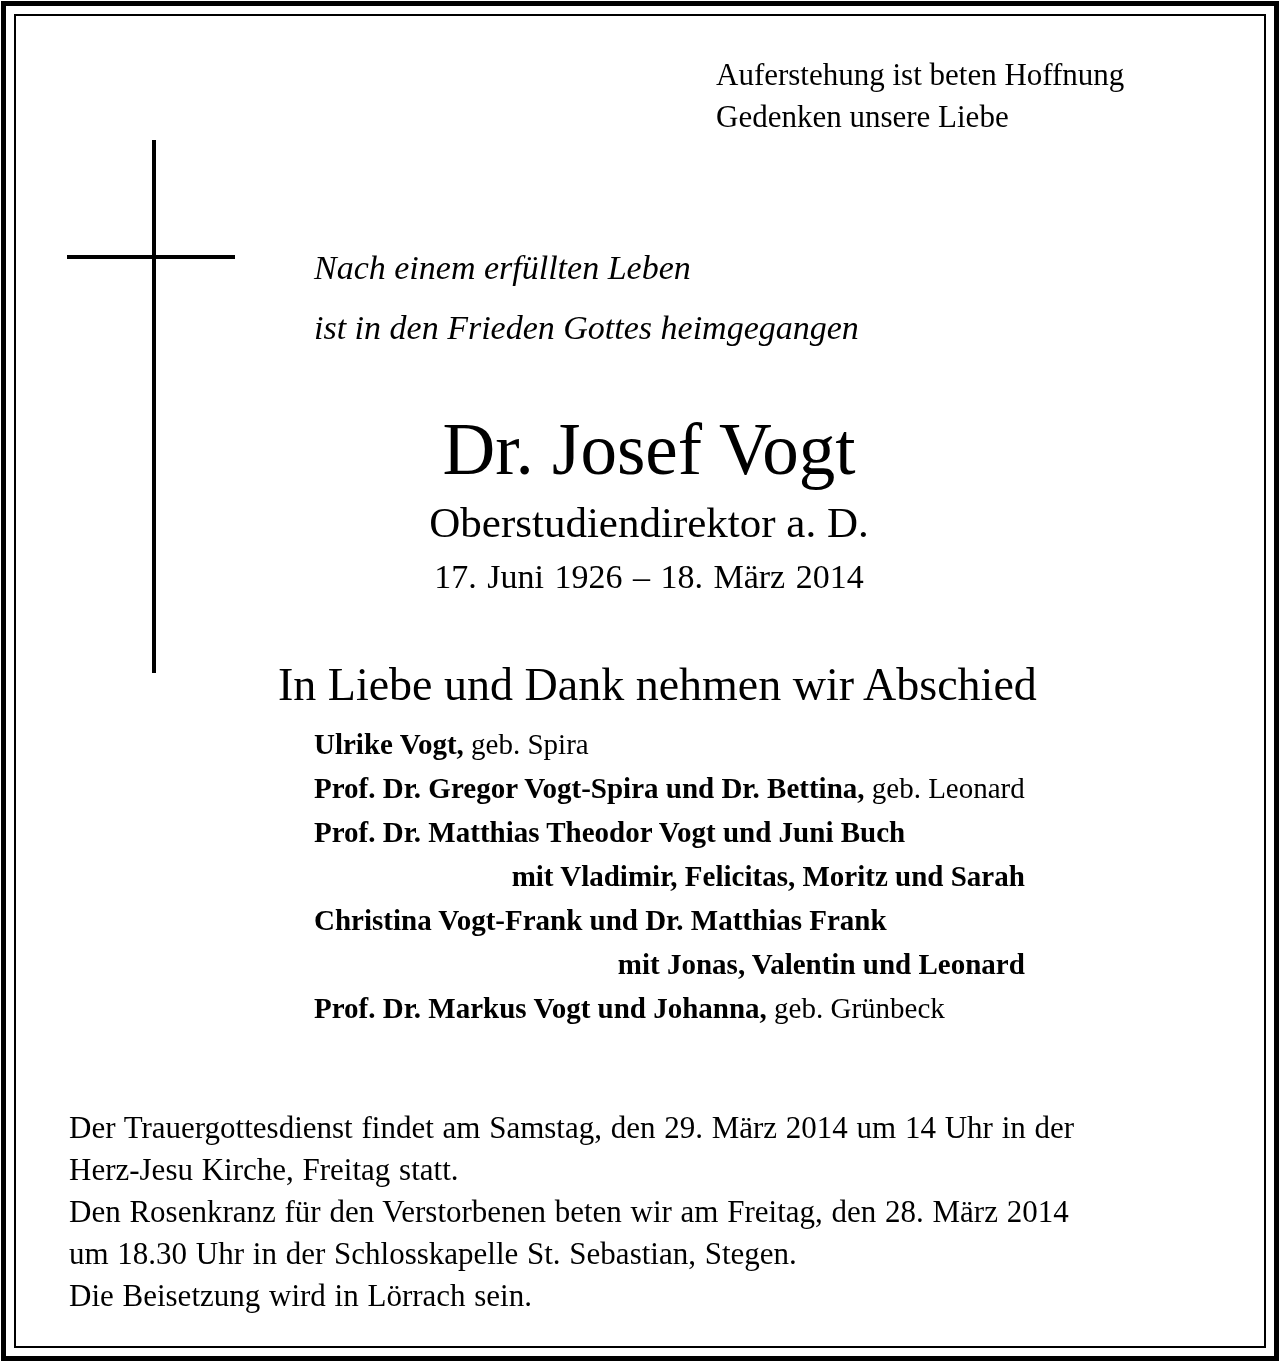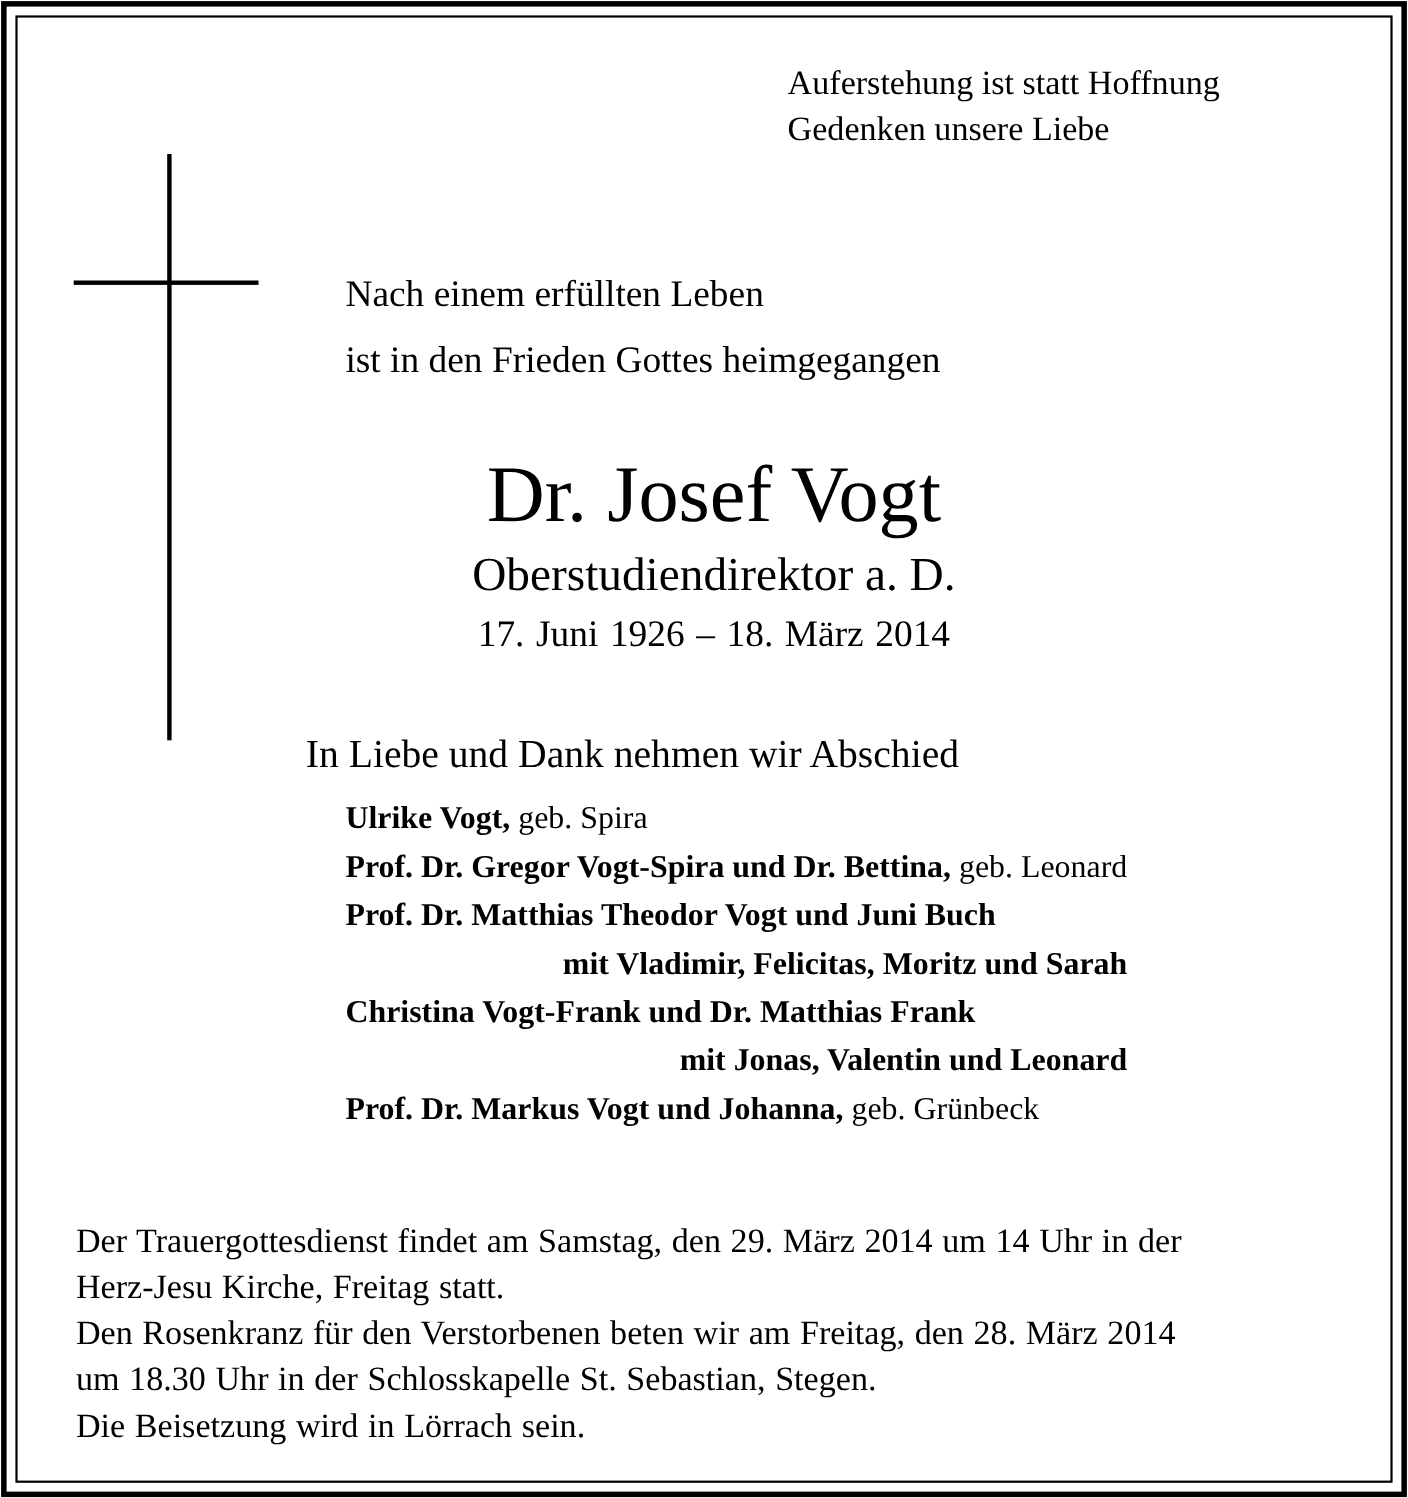--- a/index.html
+++ b/index.html
@@ -59,20 +59,21 @@
     background: #000000;
   }
 
   .intro {
     position: absolute;
     left: 314px;
     top: 238px;
     font-size: 34px;
     line-height: 60px;
     white-space: nowrap;
+    font-style: italic;
   }
 
   .center-line {
     position: absolute;
     left: 0;
     width: 100%;
     text-align: center;
     transform: translateX(9px);
     white-space: nowrap;
   }
@@ -90,21 +91,21 @@
     top: 556px;
     font-size: 34px;
     line-height: 42px;
     word-spacing: 2px;
   }
 
   .farewell {
     position: absolute;
     left: 278px;
     top: 664px;
-    font-size: 36px;
+    font-size: 46px;
     line-height: 42px;
     white-space: nowrap;
   }
 
   .mourners {
     position: absolute;
     left: 314px;
     top: 722px;
     font-size: 29px;
     line-height: 44px;
@@ -130,21 +131,21 @@
 </style>
 </head>
 <body>
 
 <div class="page">
 
   <div class="outer-frame"></div>
   <div class="inner-frame"></div>
 
   <div class="motto">
-    <div>Auferstehung ist statt Hoffnung</div>
+    <div>Auferstehung ist beten Hoffnung</div>
     <div>Gedenken unsere Liebe</div>
   </div>
 
   <div>
     <div class="cross-v"></div>
     <div class="cross-h"></div>
   </div>
 
   <div class="intro">
     <div>Nach einem erfüllten Leben</div>

